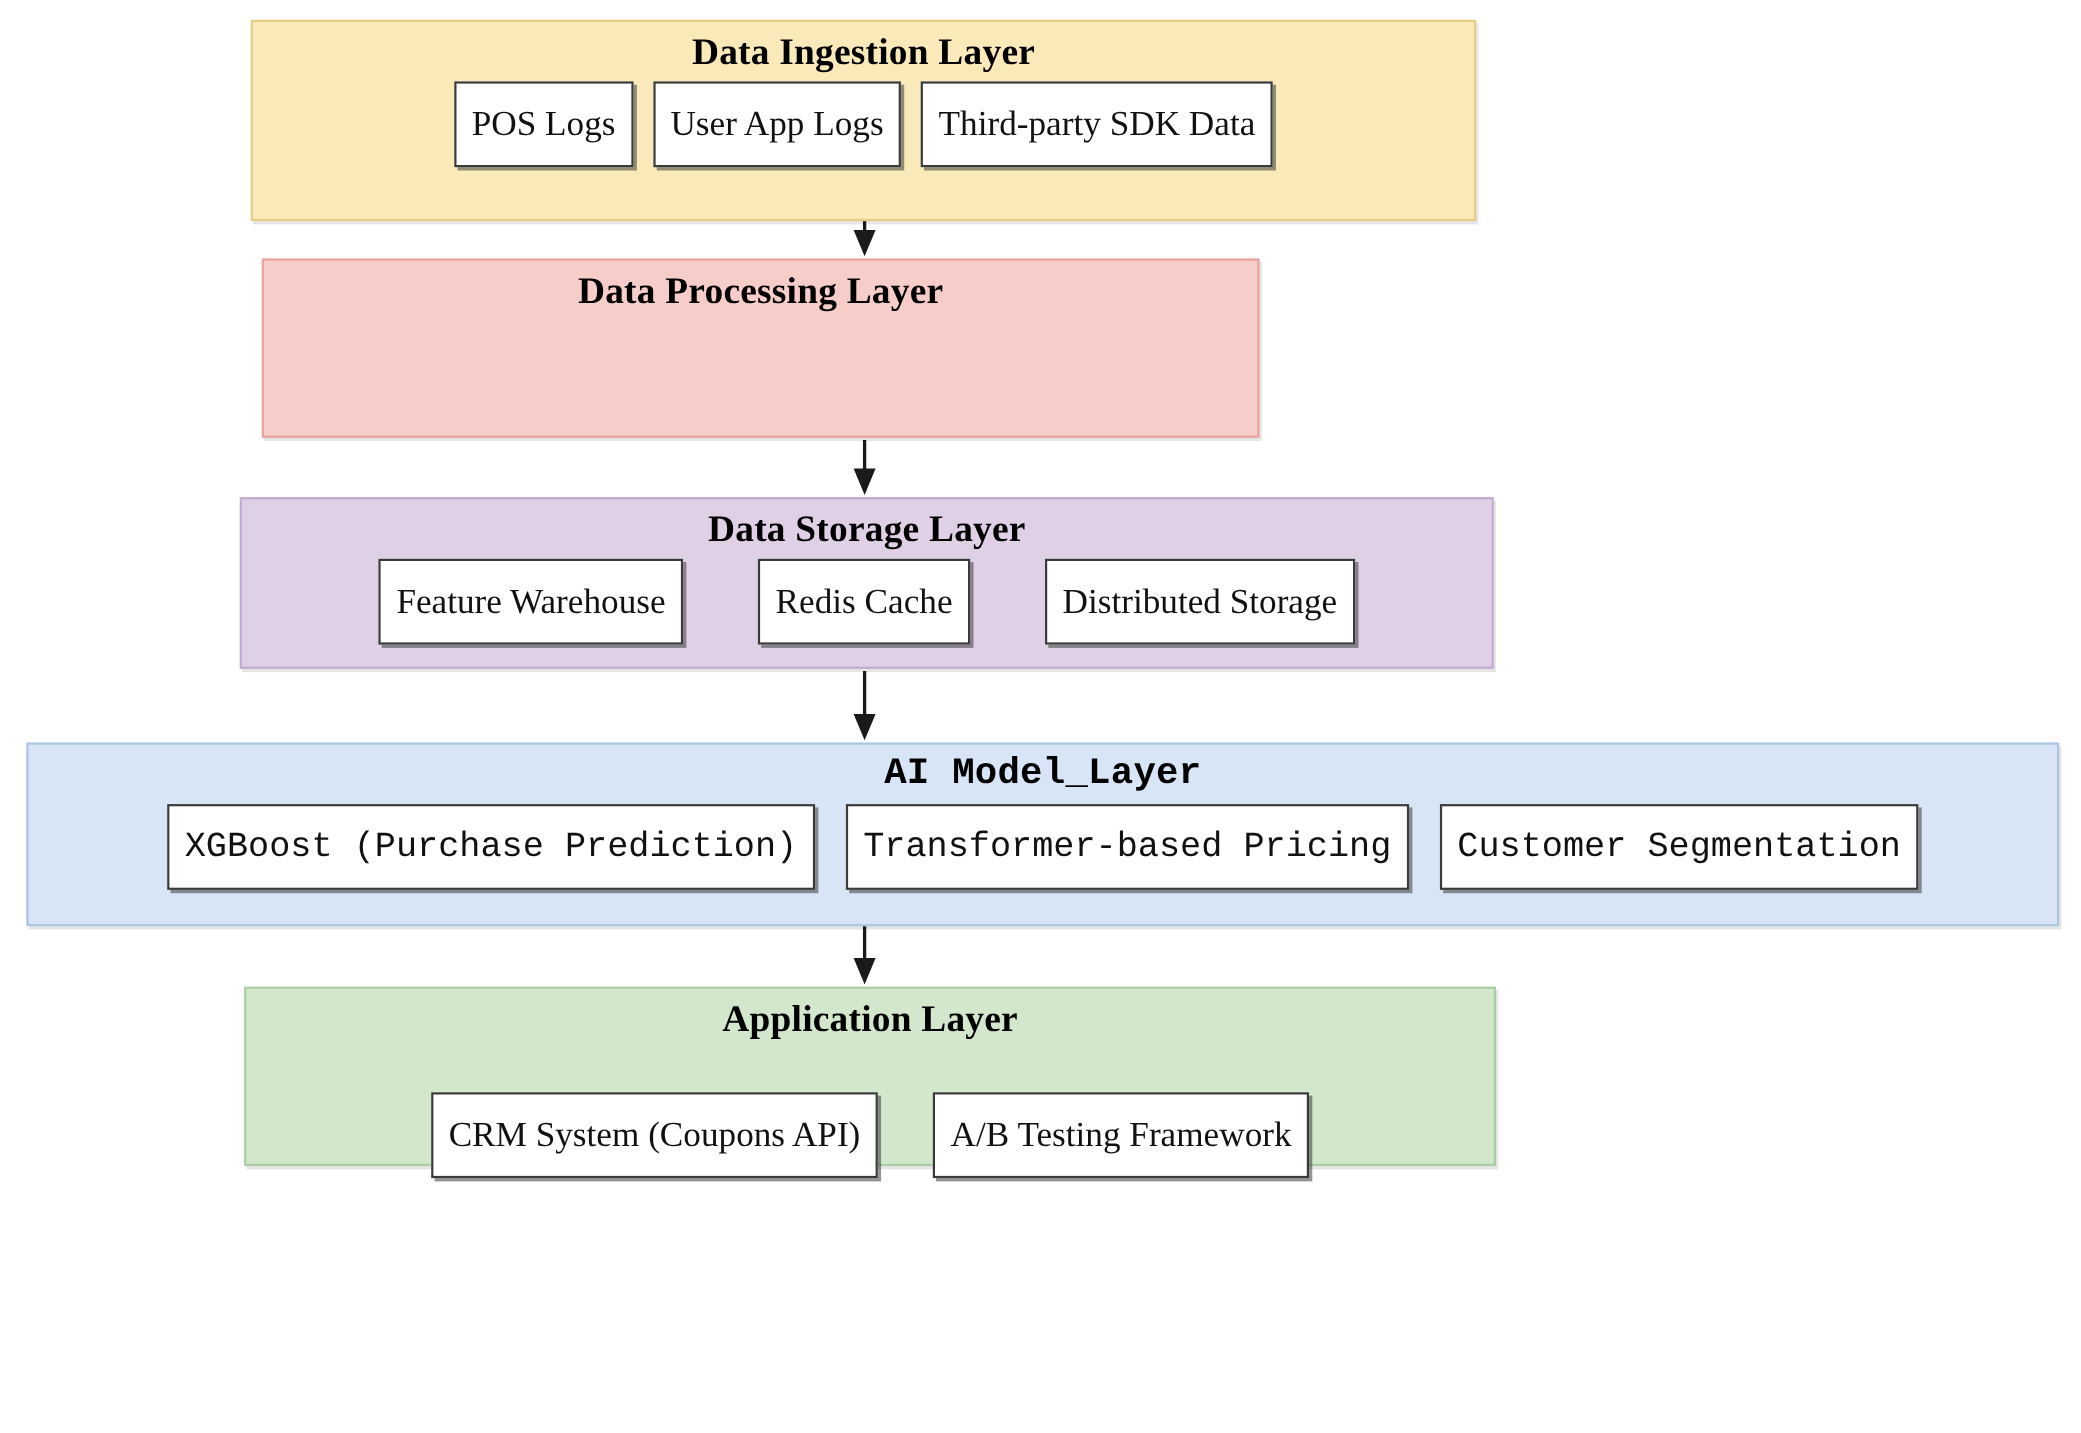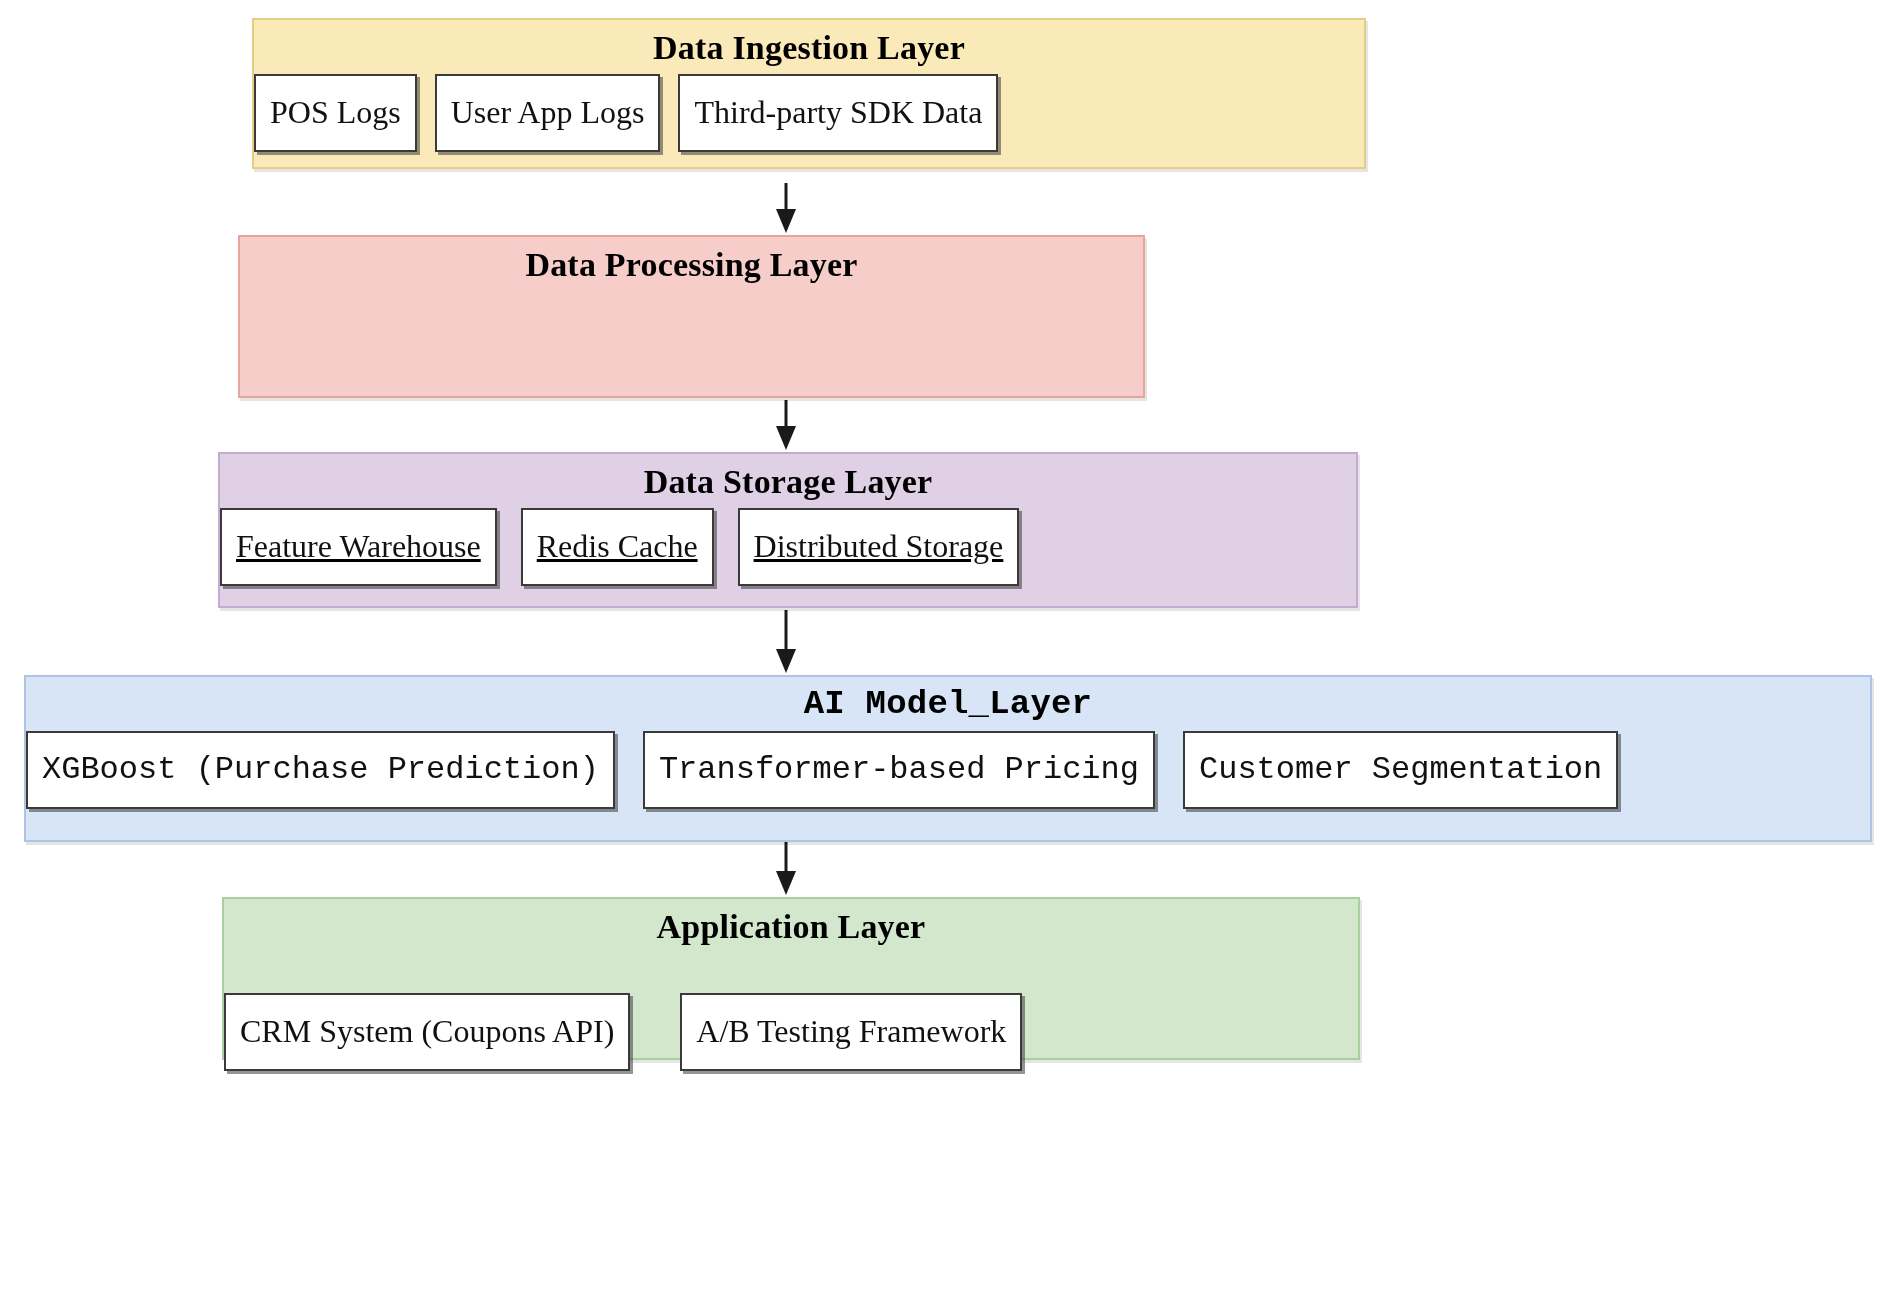--- a/index.html
+++ b/index.html
@@ -41,21 +41,21 @@
     white-space: nowrap;
     text-align: center;
     margin-top: 10px;
     margin-bottom: 8px;
   }
 
   .node-row {
     display: flex;
     flex-direction: row;
     align-items: center;
-    justify-content: flex-start;
+    justify-content: center;
     width: 100%;
     box-sizing: border-box;
     border-radius: 18px;
   }
 
   
   .node {
     box-sizing: border-box;
     background: #ffffff;
     border: 2px solid #3a3a3a;
@@ -66,40 +66,39 @@
     text-align: center;
     font-size: 32px;
     color: #111111;
     white-space: nowrap;
     height: 78px;
     padding: 0 14px;
   }
 
   
   #layer-ingestion {
-    left: 228px;  top: 18px;  width: 1114px; height: 151px;
+    left: 228px;  top: 18px;  width: 1114px; height: 183px;
     background: #fbeab9;
     border-color: #e6cd86;
-    margin-left: 24px;
   }
   #layer-ingestion .node-row { gap: 18px; }
 
   #layer-processing {
     left: 238px; top: 235px; width: 907px; height: 163px;
     background: #f7cdc9;
     border-color: #e8a39d;
   }
   #layer-processing .node-row { gap: 22px; }
 
   #layer-storage {
     left: 218px; top: 452px; width: 1140px; height: 156px;
     background: #e0d0e6;
     border-color: #c4abd1;
   }
-  #layer-storage .node-row { gap: 24px; text-decoration: underline; }
+  #layer-storage .node-row { gap: 68px; }
 
   #layer-model {
     left: 24px; top: 675px; width: 1848px; height: 167px;
     background: #d8e5f6;
     border-color: #adc5e3;
     font-family: Liberation Mono, monospace;
   }
   #layer-model .node-row { gap: 28px; }
 
   #layer-application {

